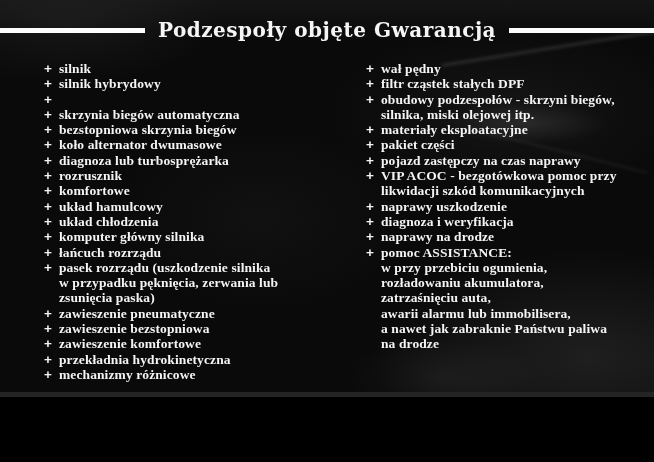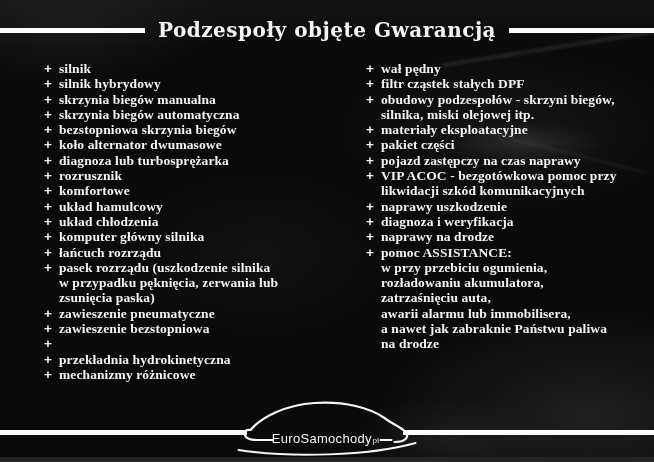--- a/index.html
+++ b/index.html
@@ -1,17 +1,17 @@
 <!DOCTYPE html>
 <html><head>
 <meta charset="utf-8">
 <style>
   html,body{margin:0;padding:0;background:#000;}
   .canvas{
-    position:relative;width:654px;height:462px;overflow:hidden;
+    position:relative;width:654px;height:397px;overflow:hidden;
     background-color:#0b0b0b;
     background-image:
       radial-gradient(ellipse 120px 30px at 80% 31%, rgba(125,125,125,0.22), transparent 70%),
       radial-gradient(ellipse 260px 120px at 78% 28%, rgba(70,70,70,0.18), transparent 70%),
       radial-gradient(ellipse 220px 90px at 10% 5%, rgba(70,70,70,0.22), transparent 70%),
       radial-gradient(ellipse 300px 150px at 90% 90%, rgba(115,115,115,0.20), transparent 72%),
       radial-gradient(ellipse 140px 60px at 68% 95%, rgba(95,95,95,0.15), transparent 70%),
       radial-gradient(ellipse 200px 120px at 40% 55%, rgba(40,40,40,0.25), transparent 75%),
       linear-gradient(180deg, #151515 0%, #0a0a0a 10%);
     font-family:"Liberation Sans", sans-serif;
@@ -59,21 +59,20 @@
     <li>
         <span class="plus">+</span>
         <span class="txt">silnik</span>
       </li>
     <li>
         <span class="plus">+</span>
         <span class="txt">silnik hybrydowy</span>
       </li>
     <li>
         <span class="plus">+</span>
-        <span class="txt">skrzynia biegów manualna</span>
       </li>
     <li>
         <span class="plus">+</span>
         <span class="txt">skrzynia biegów automatyczna</span>
       </li>
     <li>
         <span class="plus">+</span>
         <span class="txt">bezstopniowa skrzynia biegów</span>
       </li>
     <li>
@@ -117,20 +116,21 @@
     <li>
         <span class="plus">+</span>
         <span class="txt">zawieszenie pneumatyczne</span>
       </li>
     <li>
         <span class="plus">+</span>
         <span class="txt">zawieszenie bezstopniowa</span>
       </li>
     <li>
         <span class="plus">+</span>
+        <span class="txt">zawieszenie komfortowe</span>
       </li>
     <li>
         <span class="plus">+</span>
         <span class="txt">przekładnia hydrokinetyczna</span>
       </li>
     <li>
         <span class="plus">+</span>
         <span class="txt">mechanizmy różnicowe</span>
       </li>
   </ul>

